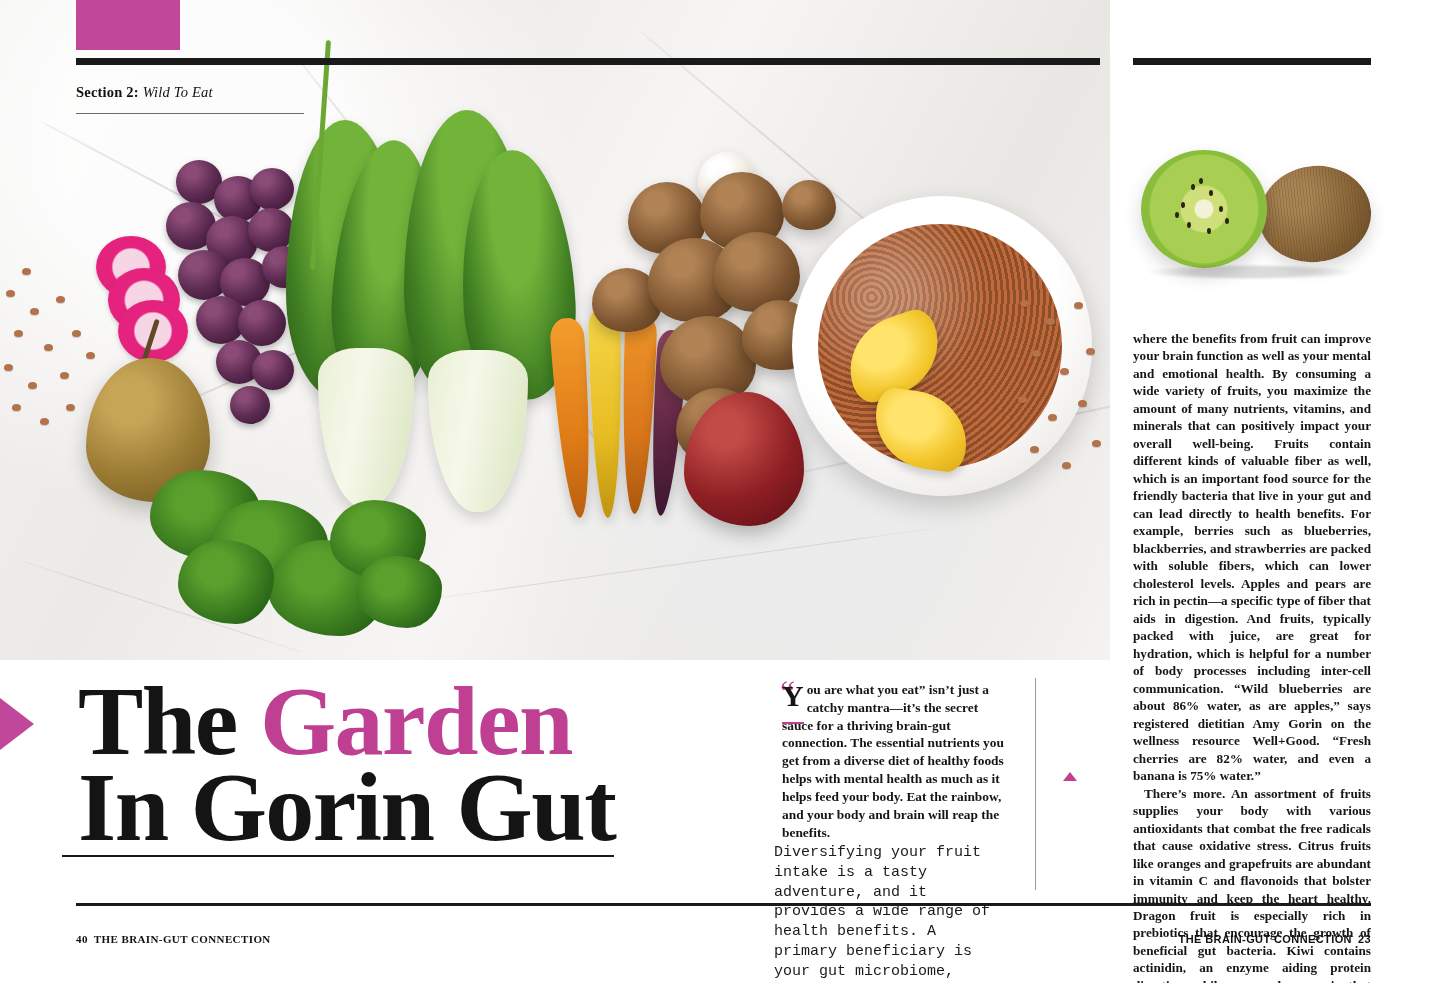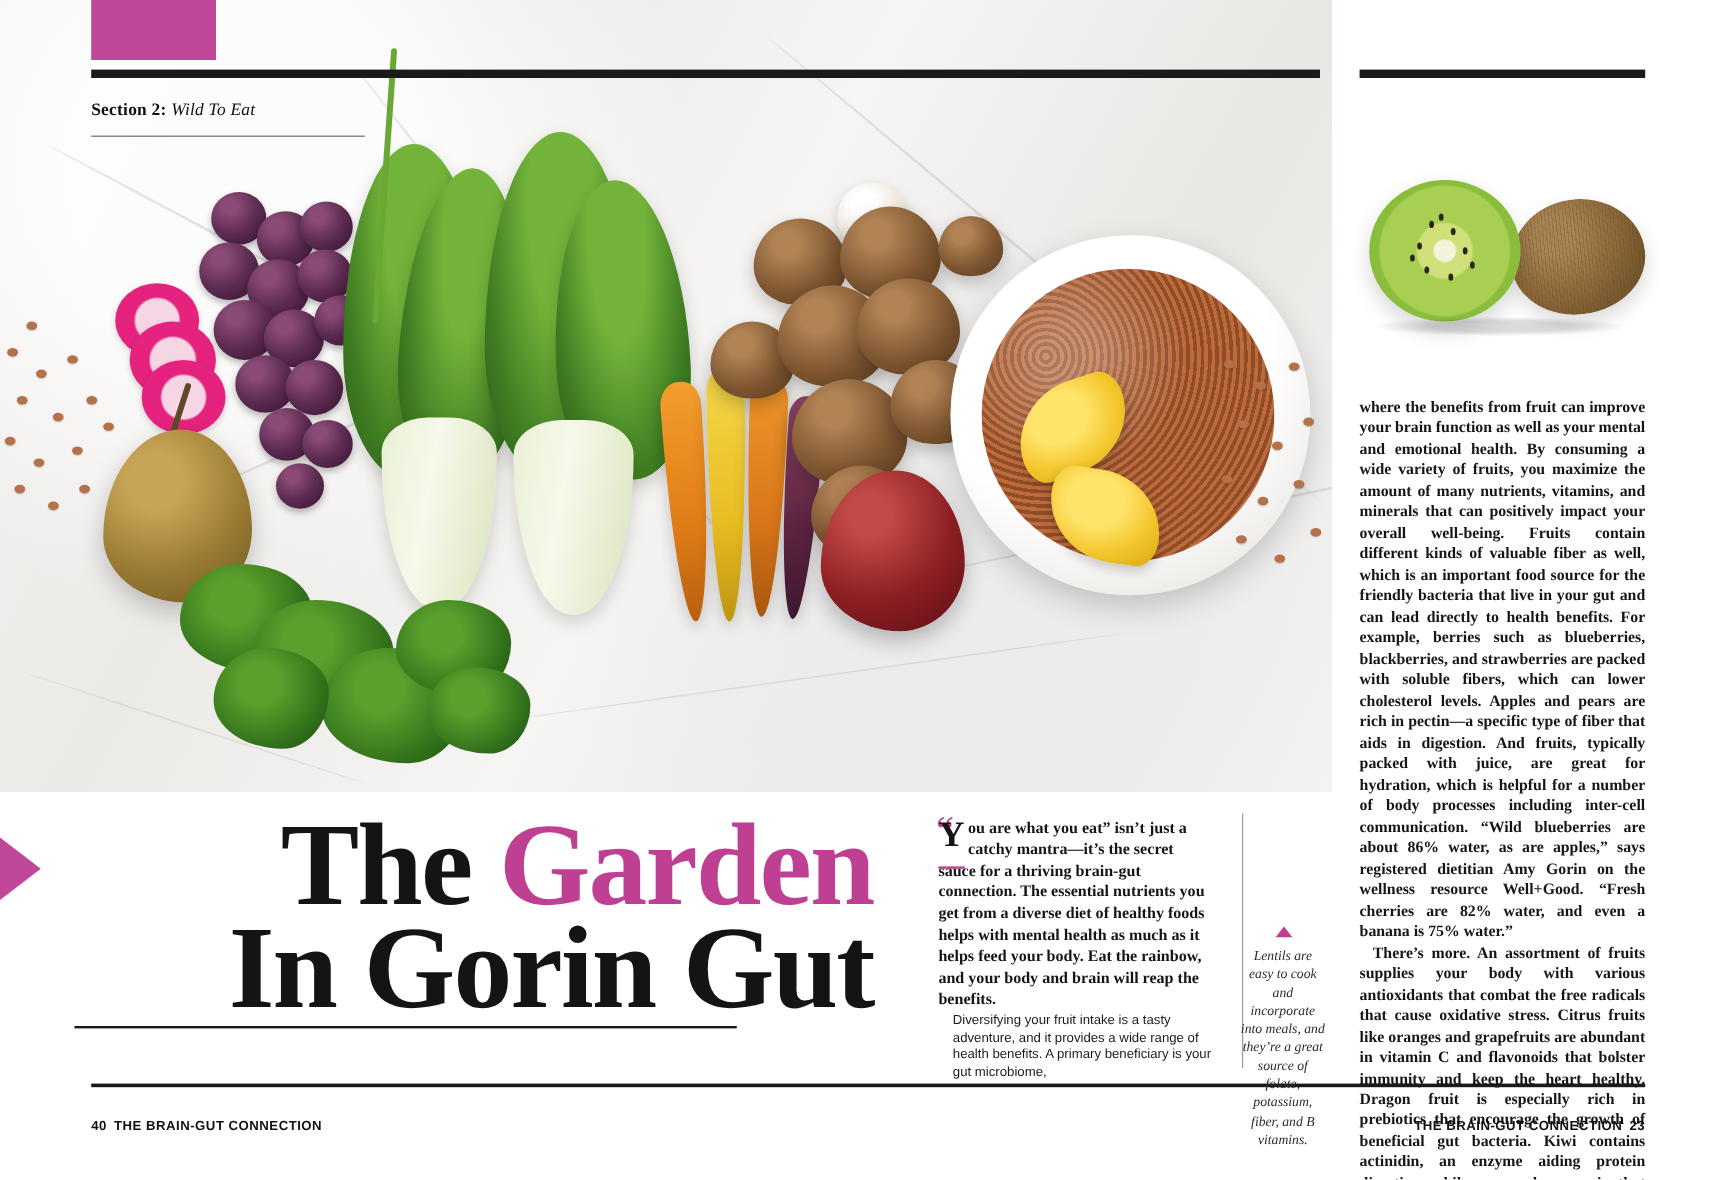--- a/index.html
+++ b/index.html
@@ -275,21 +275,20 @@
     position: absolute;
     left: 78px;
     top: 678px;
     width: 650px;
     font-family: "Liberation Serif", serif;
     font-size: 98px;
     line-height: 0.88;
     letter-spacing: -1.5px;
     color: #141414;
     font-weight: bold;
-    text-align: right;
   }
   .headline .pink { color: #bf3f92; }
   .deck-rule-top {
     position: absolute;
     left: 62px;
     top: 855px;
     width: 552px;
     height: 2px;
     background: #1a1a1a;
   }
@@ -356,25 +355,25 @@
     top: 814px;
     width: 230px;
     font-family: "Liberation Serif", serif;
     font-style: italic;
     font-weight: bold;
     font-size: 21px;
     color: #bf3f92;
   }
   .intro-body {
     position: absolute;
-    left: 794px;
+    left: 774px;
     top: 843px;
     width: 220px;
-    font-family: Liberation Sans, sans-serif;
-    font-size: 11px;
+    font-family: Liberation Mono, monospace;
+    font-size: 15px;
     line-height: 1.32;
     color: #1b1b1b;
   }
 
   
   .caption-rule {
     position: absolute;
     left: 1035px;
     top: 678px;
     width: 1px;
@@ -416,21 +415,21 @@
   }
   .rcol p { margin: 0; font-weight: bold; }
   .rcol p + p { text-indent: 11px; }
   .rcol-1 { top: 330px; }
 
   
   .folio-left {
     position: absolute;
     left: 76px;
     top: 933px;
-    font-family: Liberation Sans, sans-serif;
+    font-family: Liberation Serif, serif;
     font-size: 11px;
     font-weight: bold;
     letter-spacing: 0.4px;
     color: #111111;
     text-align: center;
   }
   .folio-right {
     position: absolute;
     right: 74px;
     top: 933px;
@@ -590,21 +589,20 @@
   <div class="dropquote">“</div>
   <div class="intro">
     <span class="dropcap">Y</span><span>ou are what you eat” isn’t just a catchy mantra—it’s the secret sauce for a thriving brain-gut connection. The essential nutrients you get from a diverse diet of healthy foods helps with mental health as much as it helps feed your body. Eat the rainbow, and your body and brain will reap the benefits.</span>
   </div>
   <div class="intro-dash"></div>
 
   <div class="intro-body">Diversifying your fruit intake is a tasty adventure, and it provides a wide range of health benefits. A primary beneficiary is your gut microbiome,</div>
 
   <div class="caption-rule"></div>
   <div class="caption-tri"></div>
-  <div class="caption">Lentils are easy to cook and incorporate into meals, and they’re a great source of folate, potassium, fiber, and B vitamins.</div>
 
   <div class="folio-left">
     <span class="folio-num">40</span><span>THE BRAIN-GUT CONNECTION</span>
   </div>
   <div class="folio-right">
     <span>THE BRAIN-GUT CONNECTION</span><span class="folio-num-r">23</span>
   </div>
 
 </div>
 

